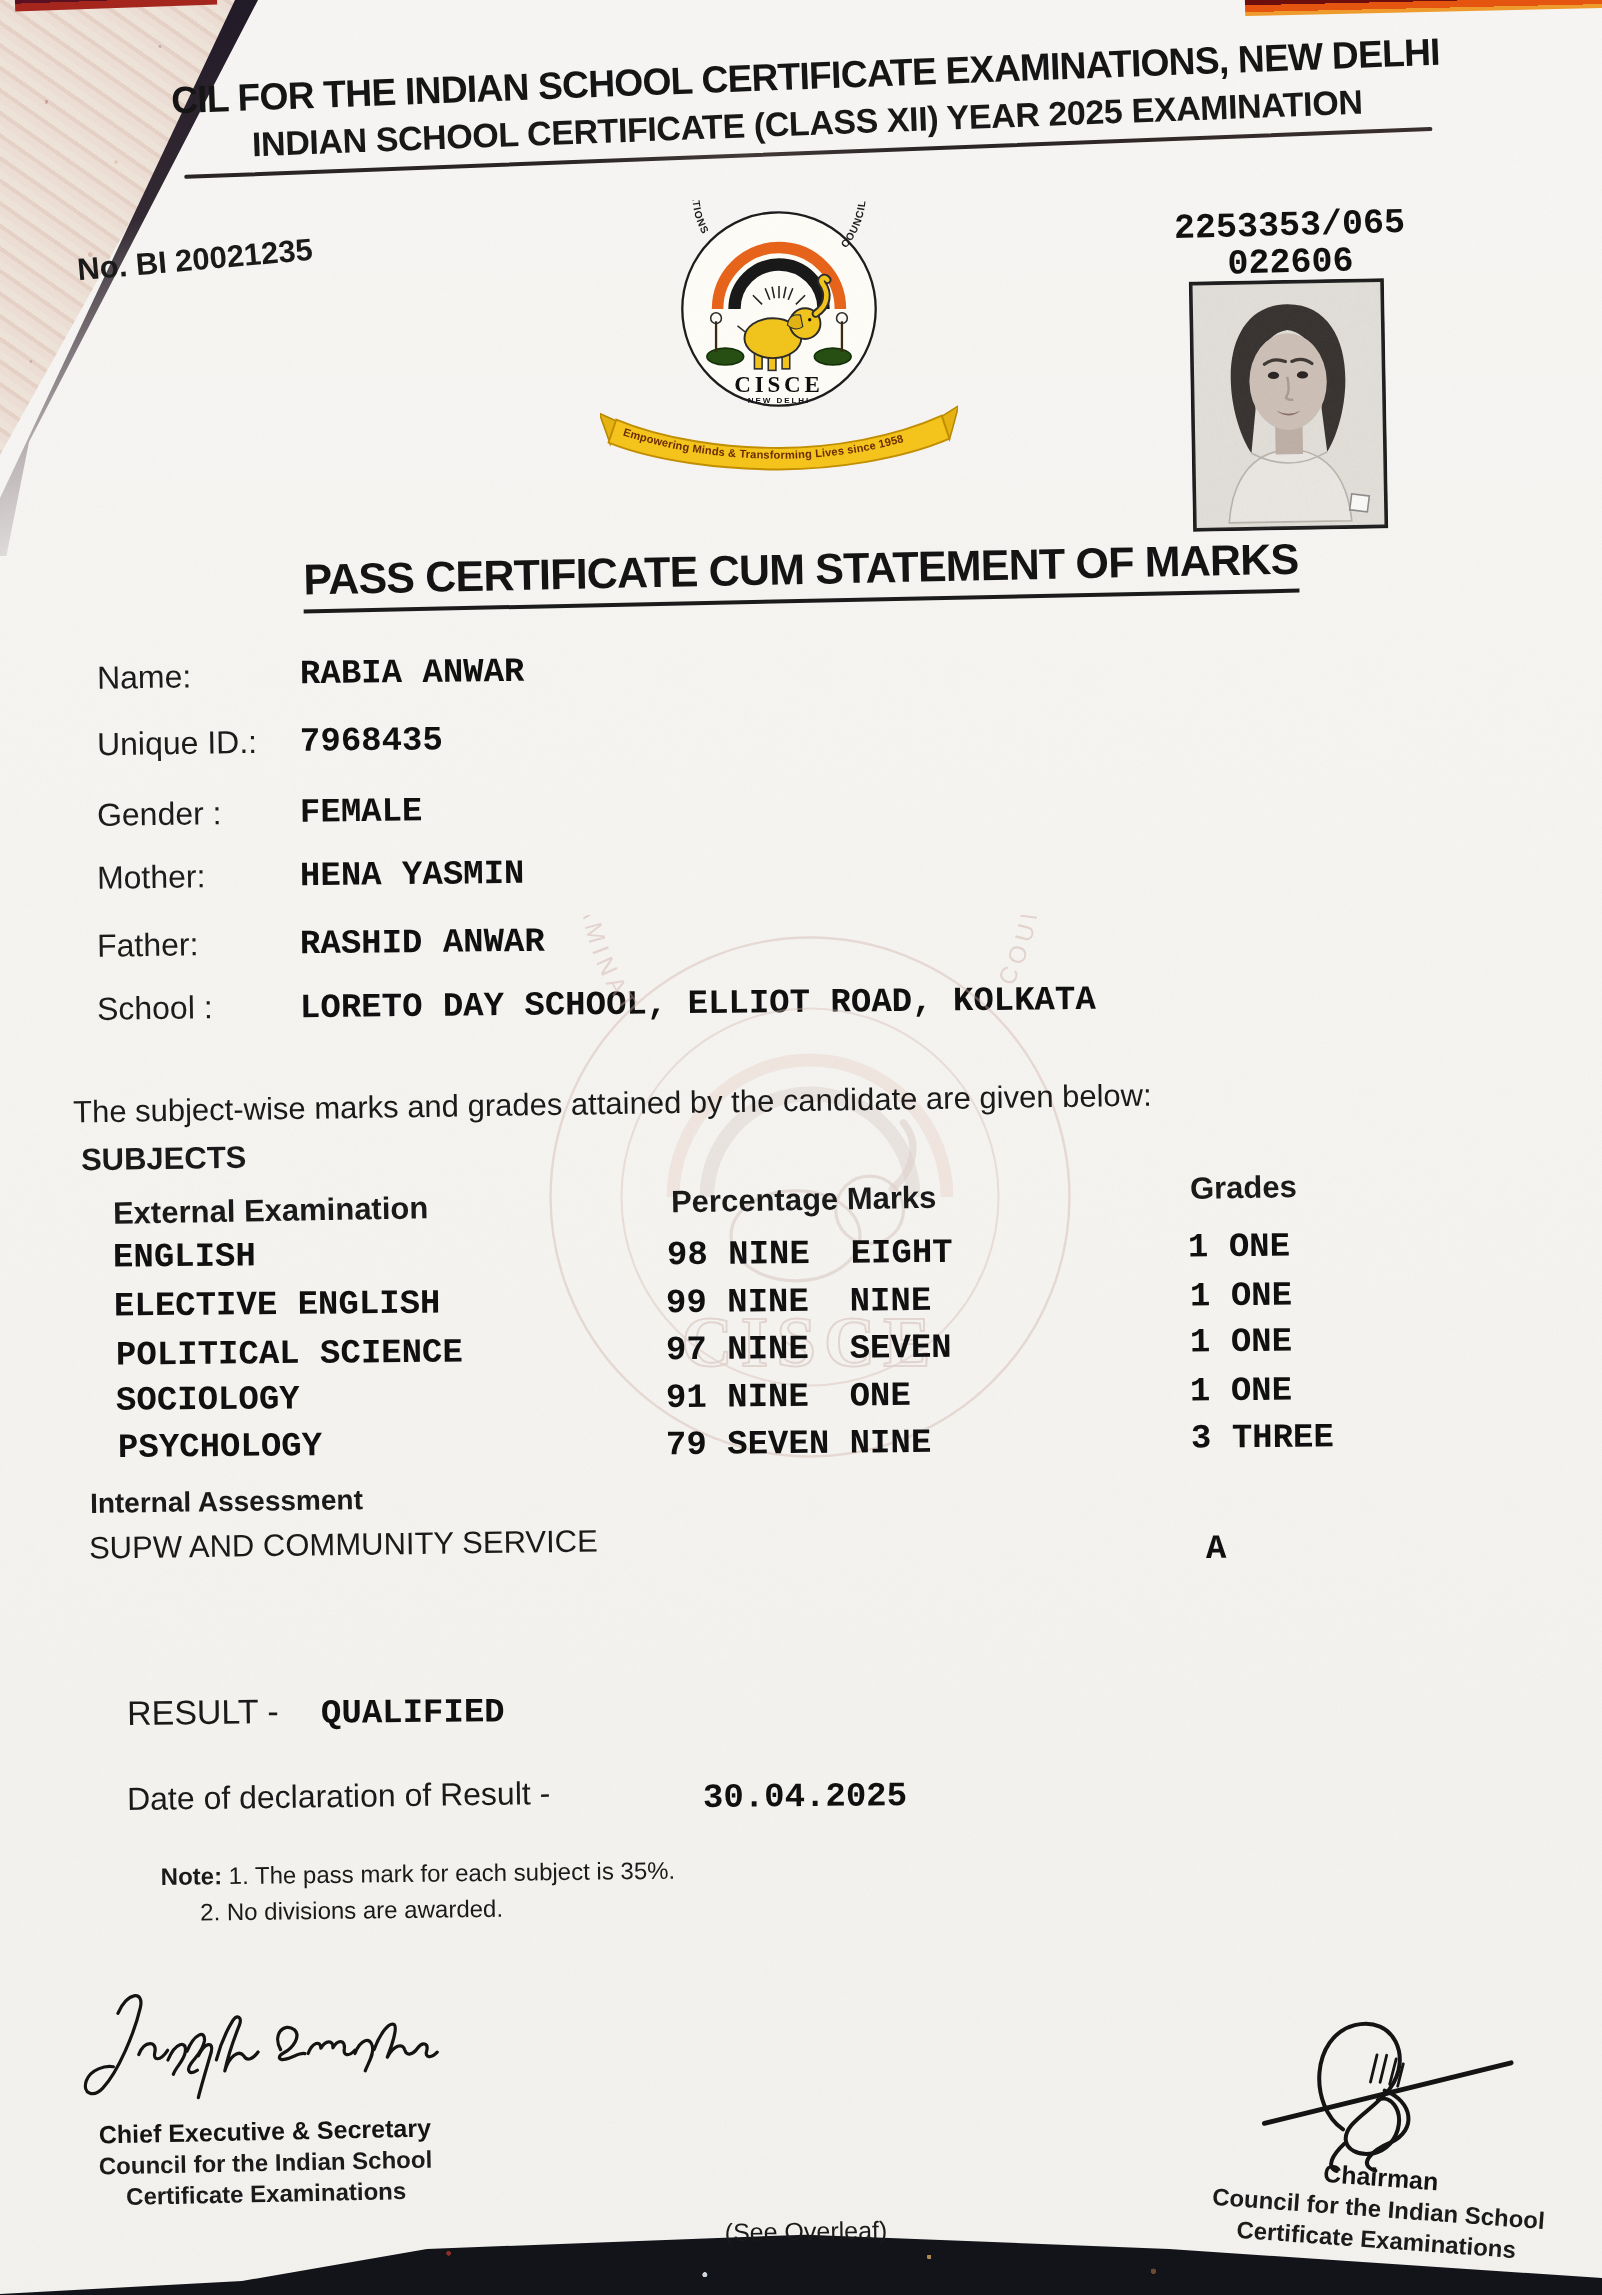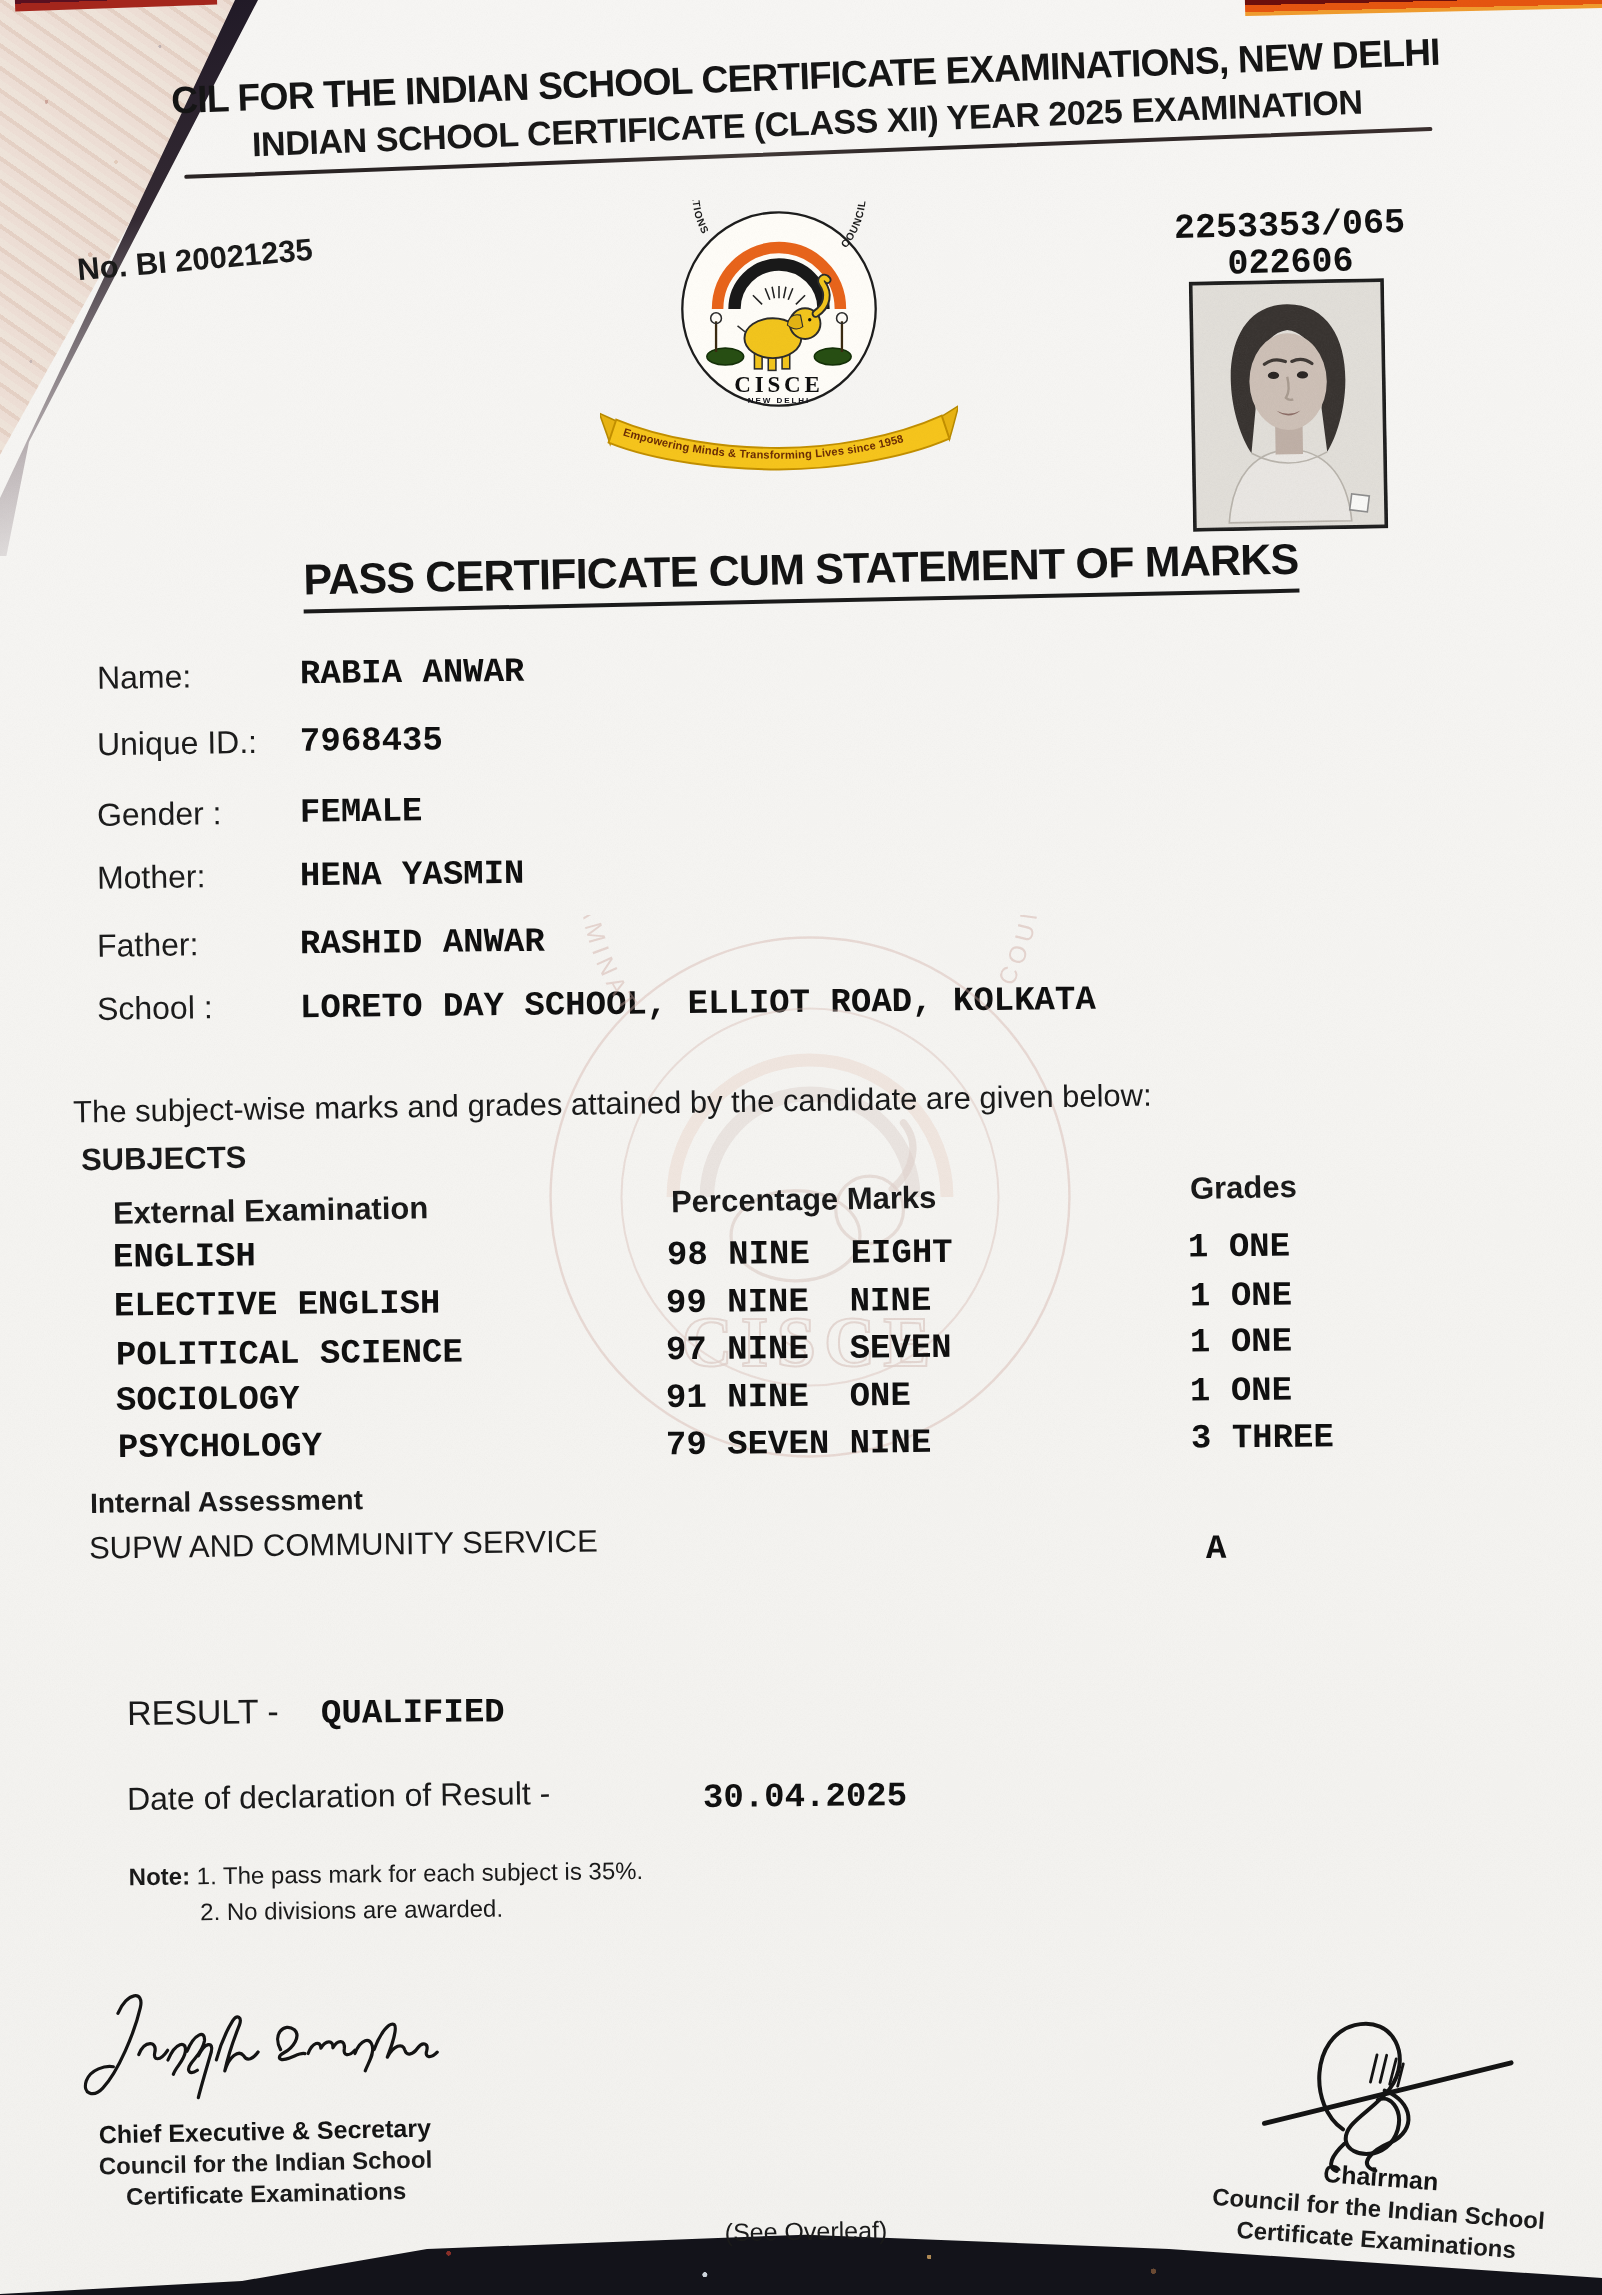--- a/index.html
+++ b/index.html
@@ -62,21 +62,21 @@
   .subjects{left:81px;top:1141px;font-size:31px;font-weight:bold;transform:rotate(-.9deg);z-index:10;}
   .colhead{position:absolute;font-size:31px;font-weight:bold;transform:rotate(-1deg);white-space:nowrap;z-index:10;}
   .cell{position:absolute;font-family:"Liberation Mono",monospace;font-weight:bold;font-size:34px;
         color:#101010;white-space:pre;transform:rotate(-.5deg);z-index:10;}
   .ia-head{left:90px;top:1486px;font-size:28px;font-weight:bold;transform:rotate(-.8deg);z-index:10;}
   .ia-item{left:89px;top:1527px;font-size:31px;transform:rotate(-.8deg);z-index:10;}
   
   .result-lbl{left:127px;top:1693px;font-size:34px;transform:rotate(-.8deg);z-index:10;}
   .decl-lbl{left:127px;top:1778px;font-size:32px;transform:rotate(-.8deg);z-index:10;white-space:nowrap;}
   .note{left:129px;top:1860px;font-size:24px;z-index:10;transform:rotate(-.7deg);}
-  .note b{font-weight:bold;}
+  .note b{font-weight:bold;margin-left:32px;}
   .note-line{margin:0 0 8px 0;white-space:nowrap;}
   
   .sig-left-img{left:69px;top:1981px;width:379px;height:121px;z-index:10;transform:rotate(-2deg);}
   .sig-left-txt{left:48px;top:2117px;width:435px;text-align:center;transform:rotate(-1.2deg);z-index:10;}
   .sig-right-img{left:1225px;top:1988px;width:339px;height:193px;z-index:10;transform:rotate(2deg);}
   .sig-right-txt{left:1145px;top:2163px;width:467px;text-align:center;transform:rotate(4.2deg);z-index:10;}
   .sig-title{font-size:25px;font-weight:bold;color:#141414;}
   .sig-org{font-size:24px;font-weight:600;color:#1b1b1b;margin-top:3.2px;}
   .overleaf{left:661px;top:2217px;width:290px;text-align:center;font-size:25px;transform:rotate(-.8deg);z-index:10;}
   .grain{left:0;top:0;width:1602px;height:2295px;z-index:20;pointer-events:none;opacity:.45;mix-blend-mode:multiply;}

